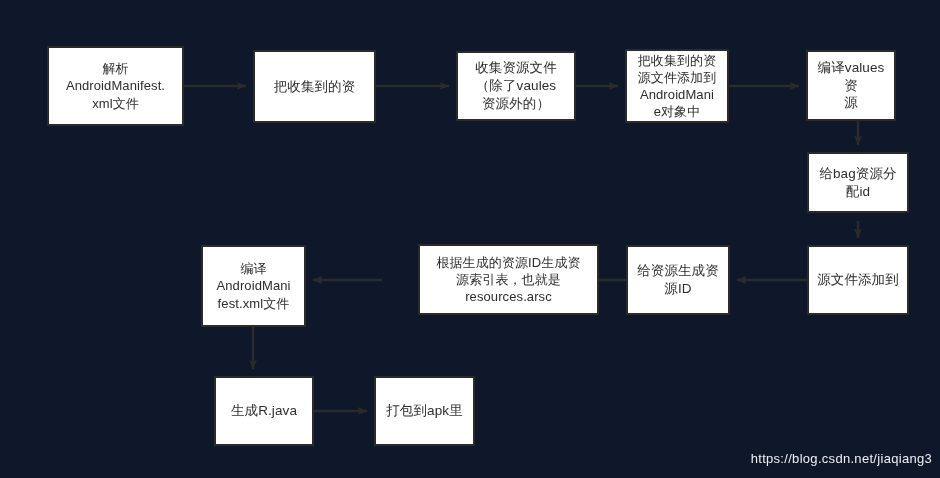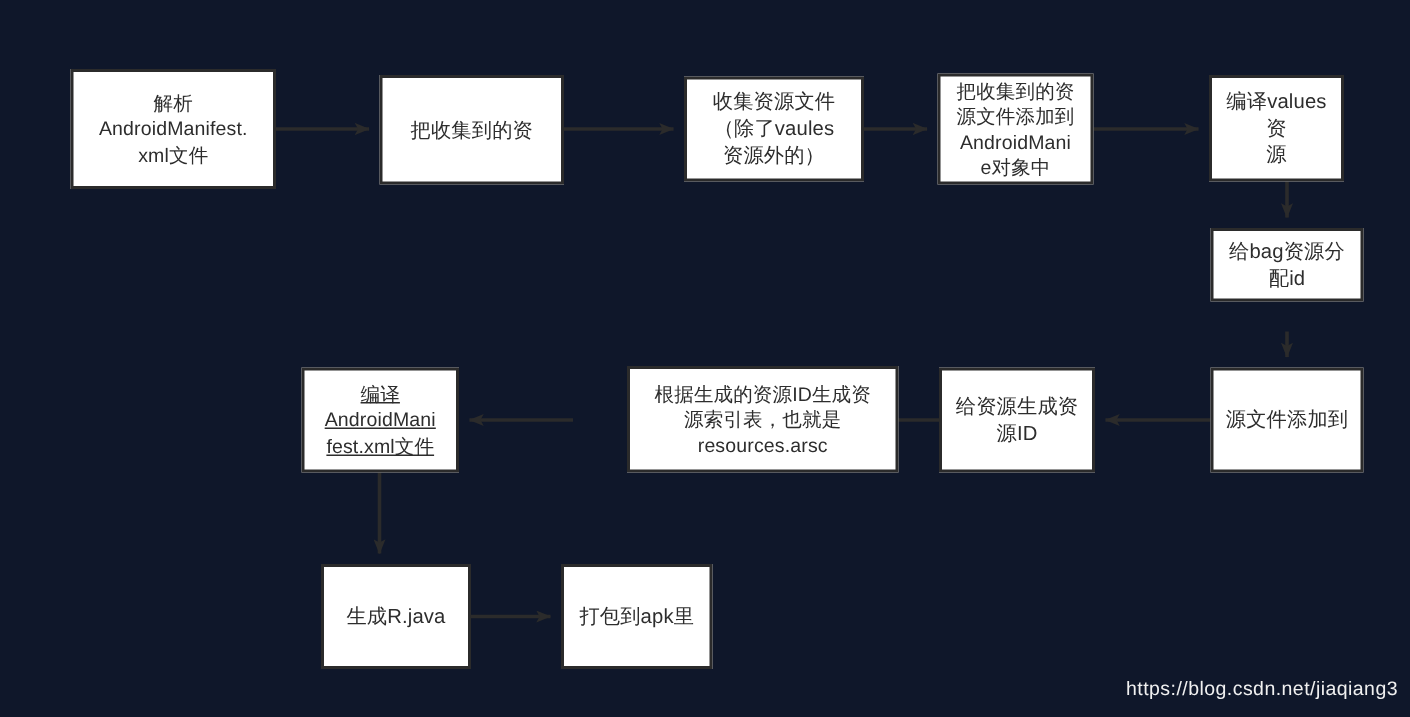--- a/index.html
+++ b/index.html
@@ -90,29 +90,29 @@
       <div class="node" style="left: 253px; top: 50px; width: 123px; height: 73px; border-color: rgb(43, 43, 43); color: rgb(45, 45, 45);">把收集到的资</div>
       <div class="node" style="left: 456px; top: 51px; width: 120px; height: 70px; border-color: rgb(43, 43, 43); color: rgb(45, 45, 45);">收集资源文件
 （除了vaules
 资源外的）</div>
       <div class="node small" style="left: 625px; top: 49px; width: 104px; height: 74px; border-color: rgb(43, 43, 43); color: rgb(45, 45, 45);">把收集到的资
 源文件添加到
 AndroidMani
 e对象中</div>
       <div class="node" style="left: 806px; top: 50px; width: 90px; height: 71px; border-color: rgb(43, 43, 43); color: rgb(45, 45, 45);">编译values资
 源</div>
-      <div class="node" style="left: 807px; top: 152px; width: 102px; height: 49px; border-color: rgb(43, 43, 43); color: rgb(45, 45, 45);">给bag资源分
+      <div class="node" style="left: 807px; top: 152px; width: 102px; height: 61px; border-color: rgb(43, 43, 43); color: rgb(45, 45, 45);">给bag资源分
 配id</div>
       <div class="node" style="left: 807px; top: 245px; width: 102px; height: 70px; border-color: rgb(43, 43, 43); color: rgb(45, 45, 45);">源文件添加到</div>
       <div class="node" style="left: 626px; top: 245px; width: 104px; height: 70px; border-color: rgb(43, 43, 43); color: rgb(45, 45, 45); text-align: center;">给资源生成资
 源ID</div>
       <div class="node small" style="left: 382px; top: 244px; width: 181px; height: 71px; border-color: rgb(43, 43, 43); color: rgb(45, 45, 45); margin-left: 36px;">根据生成的资源ID生成资
 源索引表，也就是
 resources.arsc</div>
-      <div class="node small" style="left: 201px; top: 245px; width: 105px; height: 70px; border-color: rgb(43, 43, 43); color: rgb(45, 45, 45); text-decoration: underline;">编译
+      <div class="node small" style="left: 201px; top: 245px; width: 105px; height: 82px; border-color: rgb(43, 43, 43); color: rgb(45, 45, 45);">编译
 AndroidMani
 fest.xml文件</div>
       <div class="node" style="left: 214px; top: 376px; width: 100px; height: 70px; border-color: rgb(43, 43, 43); color: rgb(45, 45, 45);">生成R.java</div>
       <div class="node" style="left: 374px; top: 376px; width: 101px; height: 70px; border-color: rgb(43, 43, 43); color: rgb(45, 45, 45);">打包到apk里</div>
     </div>
 
   <div class="watermark">https://blog.csdn.net/jiaqiang3</div>
 
 </div>
 

